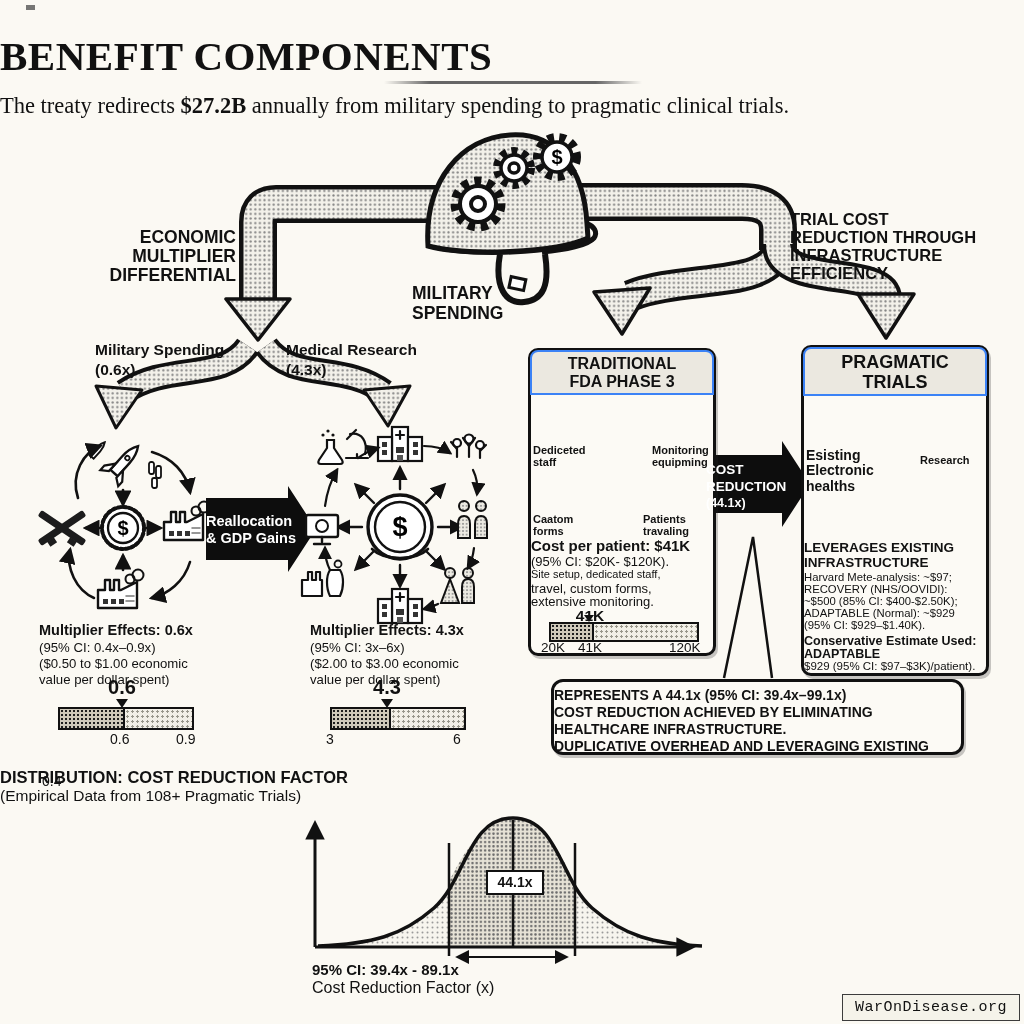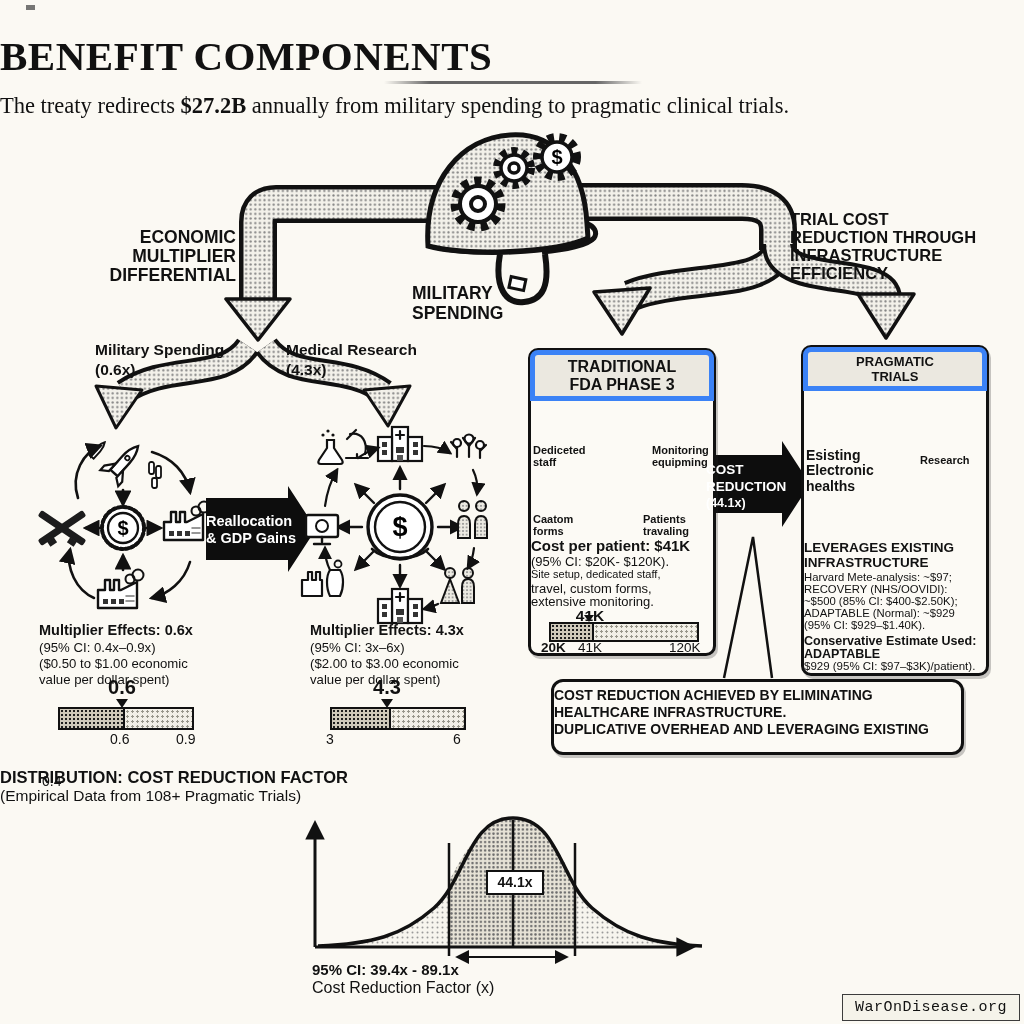--- a/index.html
+++ b/index.html
@@ -6,21 +6,21 @@
   body{width:1024px;height:1024px;position:relative;background:#fbf9f3;overflow:hidden;
        font-family:"Liberation Sans","DejaVu Sans",sans-serif;color:#111;}
   .t{position:absolute;line-height:1.18;white-space:nowrap;color:#111;}
   .c{text-align:left;}
   .r{text-align:right;}
   .b{font-weight:700;}
   .serif{font-family:"Liberation Serif","DejaVu Serif",serif;}
   .mono{font-family:"Liberation Mono","DejaVu Sans Mono",monospace;}
   svg{position:absolute;left:0;top:0;}
   .box{position:absolute;background:#fcfaf5;border:3px solid #111;border-radius:10px;box-shadow:2px 3px 0 rgba(40,40,40,.25);}
-  .boxhdr{position:absolute;left:-1px;top:-1px;right:-1px;background:#ebe8e0;border:5px solid #3b82f6;border-radius:8px 8px 0 0;
+  .boxhdr{position:absolute;left:-1px;top:-1px;right:-1px;background:#ebe8e0;border:2px solid #3b82f6;border-radius:8px 8px 0 0;
           text-align:center;font-weight:700;line-height:1.12;padding:3px 0 2px 0;}
   .gbar{position:absolute;border:2.5px solid #111;display:flex;}
   .seg-dark{background-color:#cfc9ba;background-image:radial-gradient(circle,#1e1e1e 1.2px,transparent 1.55px);background-size:4px 4px;border-right:2.5px solid #111;}
   .seg-light{background-color:#f2efe6;background-image:radial-gradient(circle,#979589 1px,transparent 1.3px);background-size:5px 5px;flex:1;}
   .marker{position:absolute;width:0;height:0;border-left:6px solid transparent;border-right:6px solid transparent;border-top:9px solid #111;}
   .vlabel{position:absolute;font-weight:700;text-align:center;}
   .tick{position:absolute;font-size:14px;}
   .wm{position:absolute;left:842px;top:994px;width:176px;height:25px;background:#f5f3ea;border:1.5px solid #3c3c3c;
       font-size:15px;line-height:25px;text-align:center;letter-spacing:.5px;}
   .ci-box{position:absolute;left:486px;top:870px;width:54px;height:21px;background:#fff;border:2px solid #111;
@@ -468,33 +468,33 @@
   <div class="t c" style="left:0;top:203px;width:182px;font-size:13px;">(95% CI: $20K- $120K).</div>
   <div class="t c" style="left:0;top:217px;width:206px;font-size:11px;">Site setup, dedicated staff,</div>
   <div class="t c" style="left:0;top:230px;width:182px;font-size:13px;">travel, custom forms,</div>
   <div class="t c" style="left:0;top:243px;width:182px;font-size:13px;">extensive monitoring.</div>
   <div class="t vlabel" style="left:36px;top:256px;width:46px;font-size:15.5px;">41K</div>
   <div class="marker" style="left:53px;top:264px;border-left-width:5px;border-right-width:5px;border-top-width:7px;"></div>
   <div class="gbar" style="left:18px;top:271px;width:146px;height:16px;">
     <div class="seg-dark" style="width:28%;"></div>
       <div class="seg-light"></div>
   </div>
-  <span class="tick" style="left:10px;top:289px;font-size:13.5px;font-weight:bold;">20K</span>
+  <span class="tick" style="left:10px;top:289px;font-size:13.5px;">20K</span>
   <span class="tick" style="left:47px;top:289px;font-size:13.5px;">41K</span>
   <span class="tick" style="left:138px;top:289px;font-size:13.5px;">120K</span>
 </div>
 
 <div class="t b c" style="left:706px;top:462px;width:76px;font-size:13.5px;line-height:1.25;color:#fff;">
   <div>COST</div>
   <div>REDUCTION</div>
   <div style="font-size:12.5px;">(44.1x)</div>
 </div>
 
 <div class="box" style="left:801px;top:345px;width:182px;height:325px;">
-  <div class="boxhdr" style="font-size:13px;">
+  <div class="boxhdr" style="font-size:18px;">
     <div>PRAGMATIC</div>
     <div>TRIALS</div>
   </div>
   <div class="t b c" style="left:2px;top:100px;width:70px;font-size:14px;line-height:1.1;">
     <div>Esisting</div>
     <div>Electronic</div>
     <div>healths</div>
   </div>
   <div class="t b c" style="left:116px;top:106px;width:64px;font-size:11px;">Research</div>
   <div class="t b c" style="left:0;top:192px;width:182px;font-size:13.5px;">LEVERAGES EXISTING</div>
@@ -504,20 +504,21 @@
   <div class="t c" style="left:0;top:247px;width:182px;font-size:11.3px;">~$500 (85% CI: $400-$2.50K);</div>
   <div class="t c" style="left:0;top:259px;width:182px;font-size:11.3px;">ADAPTABLE (Normal): ~$929</div>
   <div class="t c" style="left:0;top:271px;width:182px;font-size:11.3px;">(95% CI: $929–$1.40K).</div>
   <div class="t b c" style="left:0;top:286px;width:182px;font-size:12.5px;">Conservative Estimate Used:</div>
   <div class="t b c" style="left:0;top:299px;width:182px;font-size:12.5px;">ADAPTABLE</div>
   <div class="t c" style="left:0;top:312px;width:182px;font-size:11.5px;">$929 (95% CI: $97–$3K)/patient).</div>
 </div>
 
 <div class="box" style="left:551px;top:679px;width:407px;height:70px;border-radius:12px;">
   <div class="t b c" style="left:0;top:5px;width:407px;font-size:14px;line-height:1.22;">
+    <div>REPRESENTS A 44.1x (95% CI: 39.4x–99.1x)</div>
     <div>COST REDUCTION ACHIEVED BY ELIMINATING</div>
     <div>HEALTHCARE INFRASTRUCTURE.</div>
     <div>DUPLICATIVE OVERHEAD AND LEVERAGING EXISTING</div>
   </div>
 </div>
 
 <div class="t b c" style="left:0;top:768px;width:1024px;font-size:16.5px;">DISTRIBUTION: COST REDUCTION FACTOR</div>
 <div class="t c" style="left:0;top:787px;width:1024px;font-size:15.5px;">(Empirical Data from 108+ Pragmatic Trials)</div>
 <div class="ci-box">44.1x</div>
 <div class="t b c" style="left:312px;top:961px;width:400px;font-size:15px;">95% CI: 39.4x - 89.1x</div>

